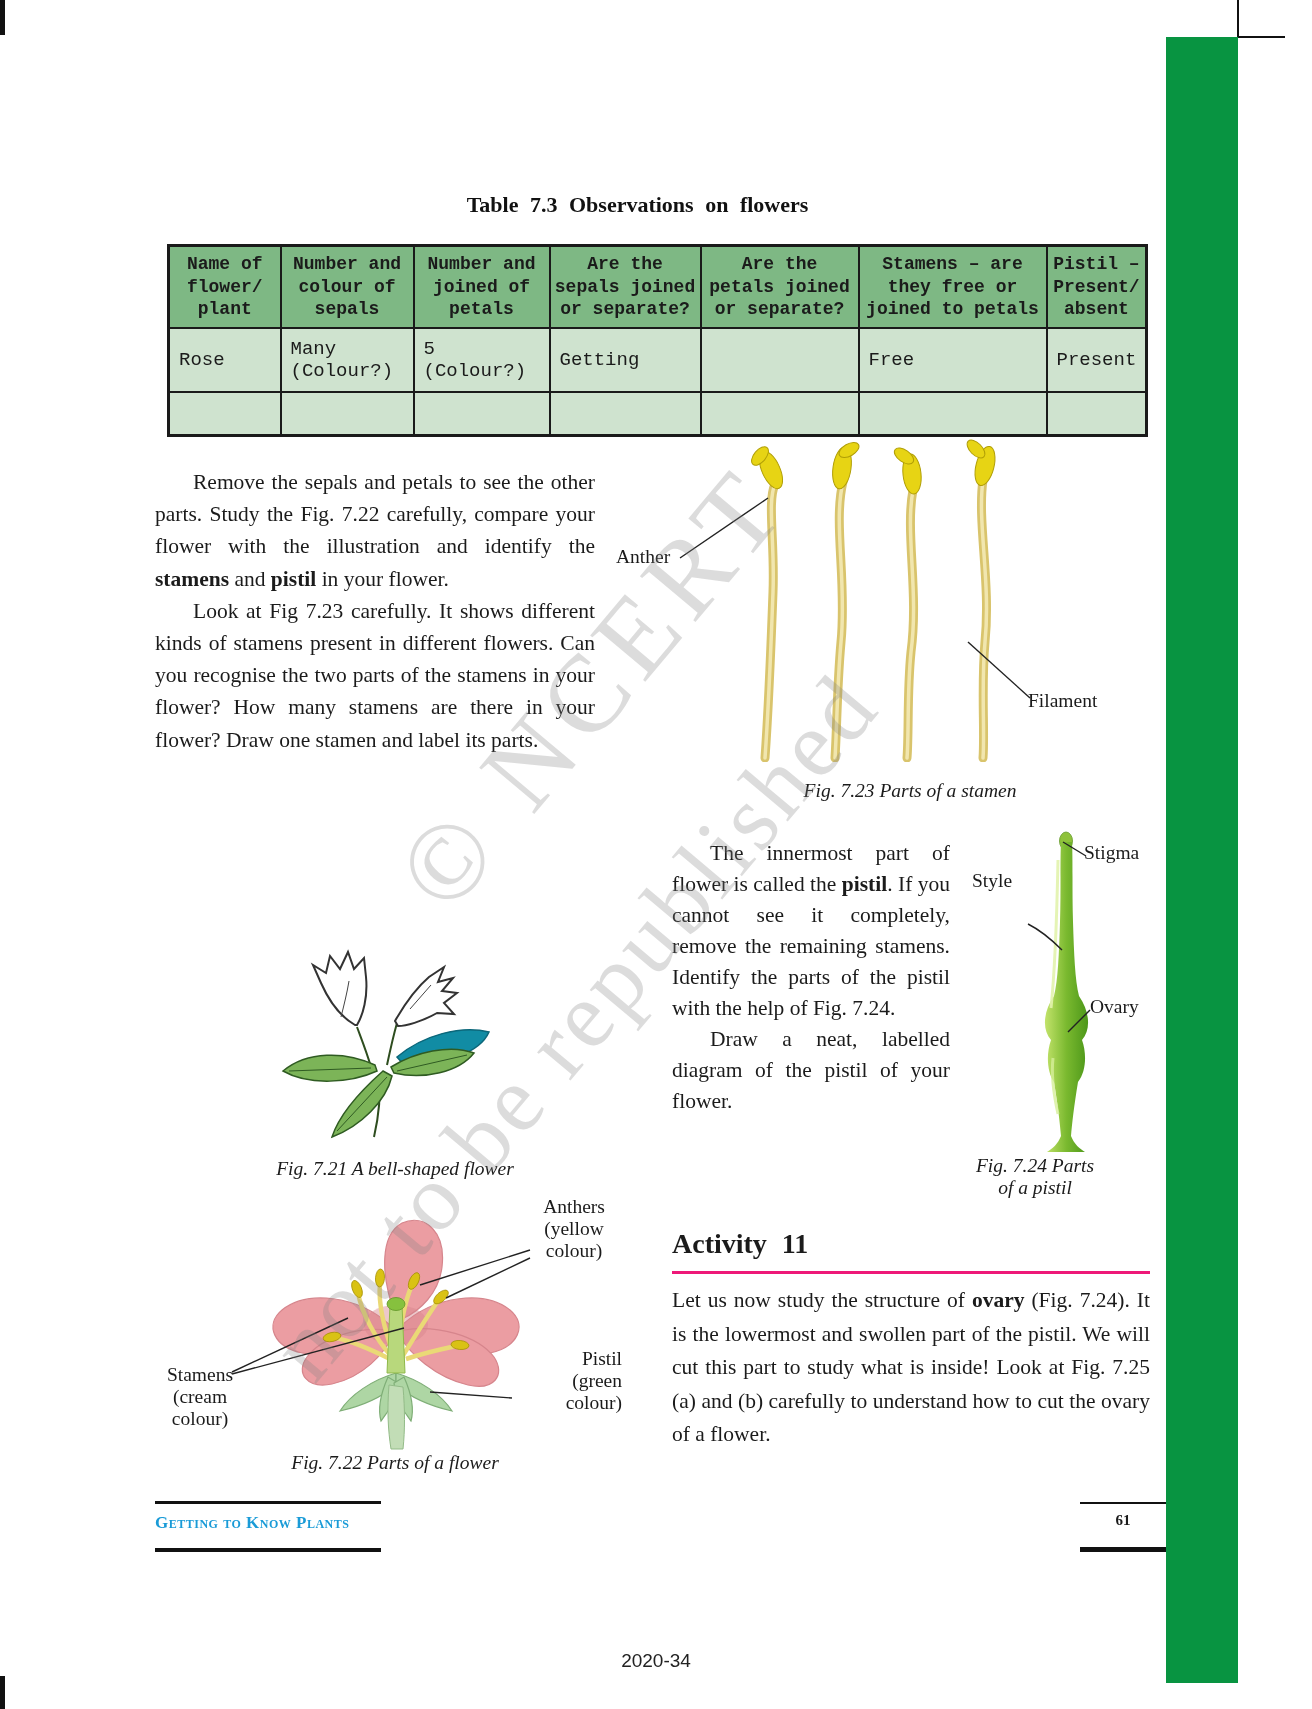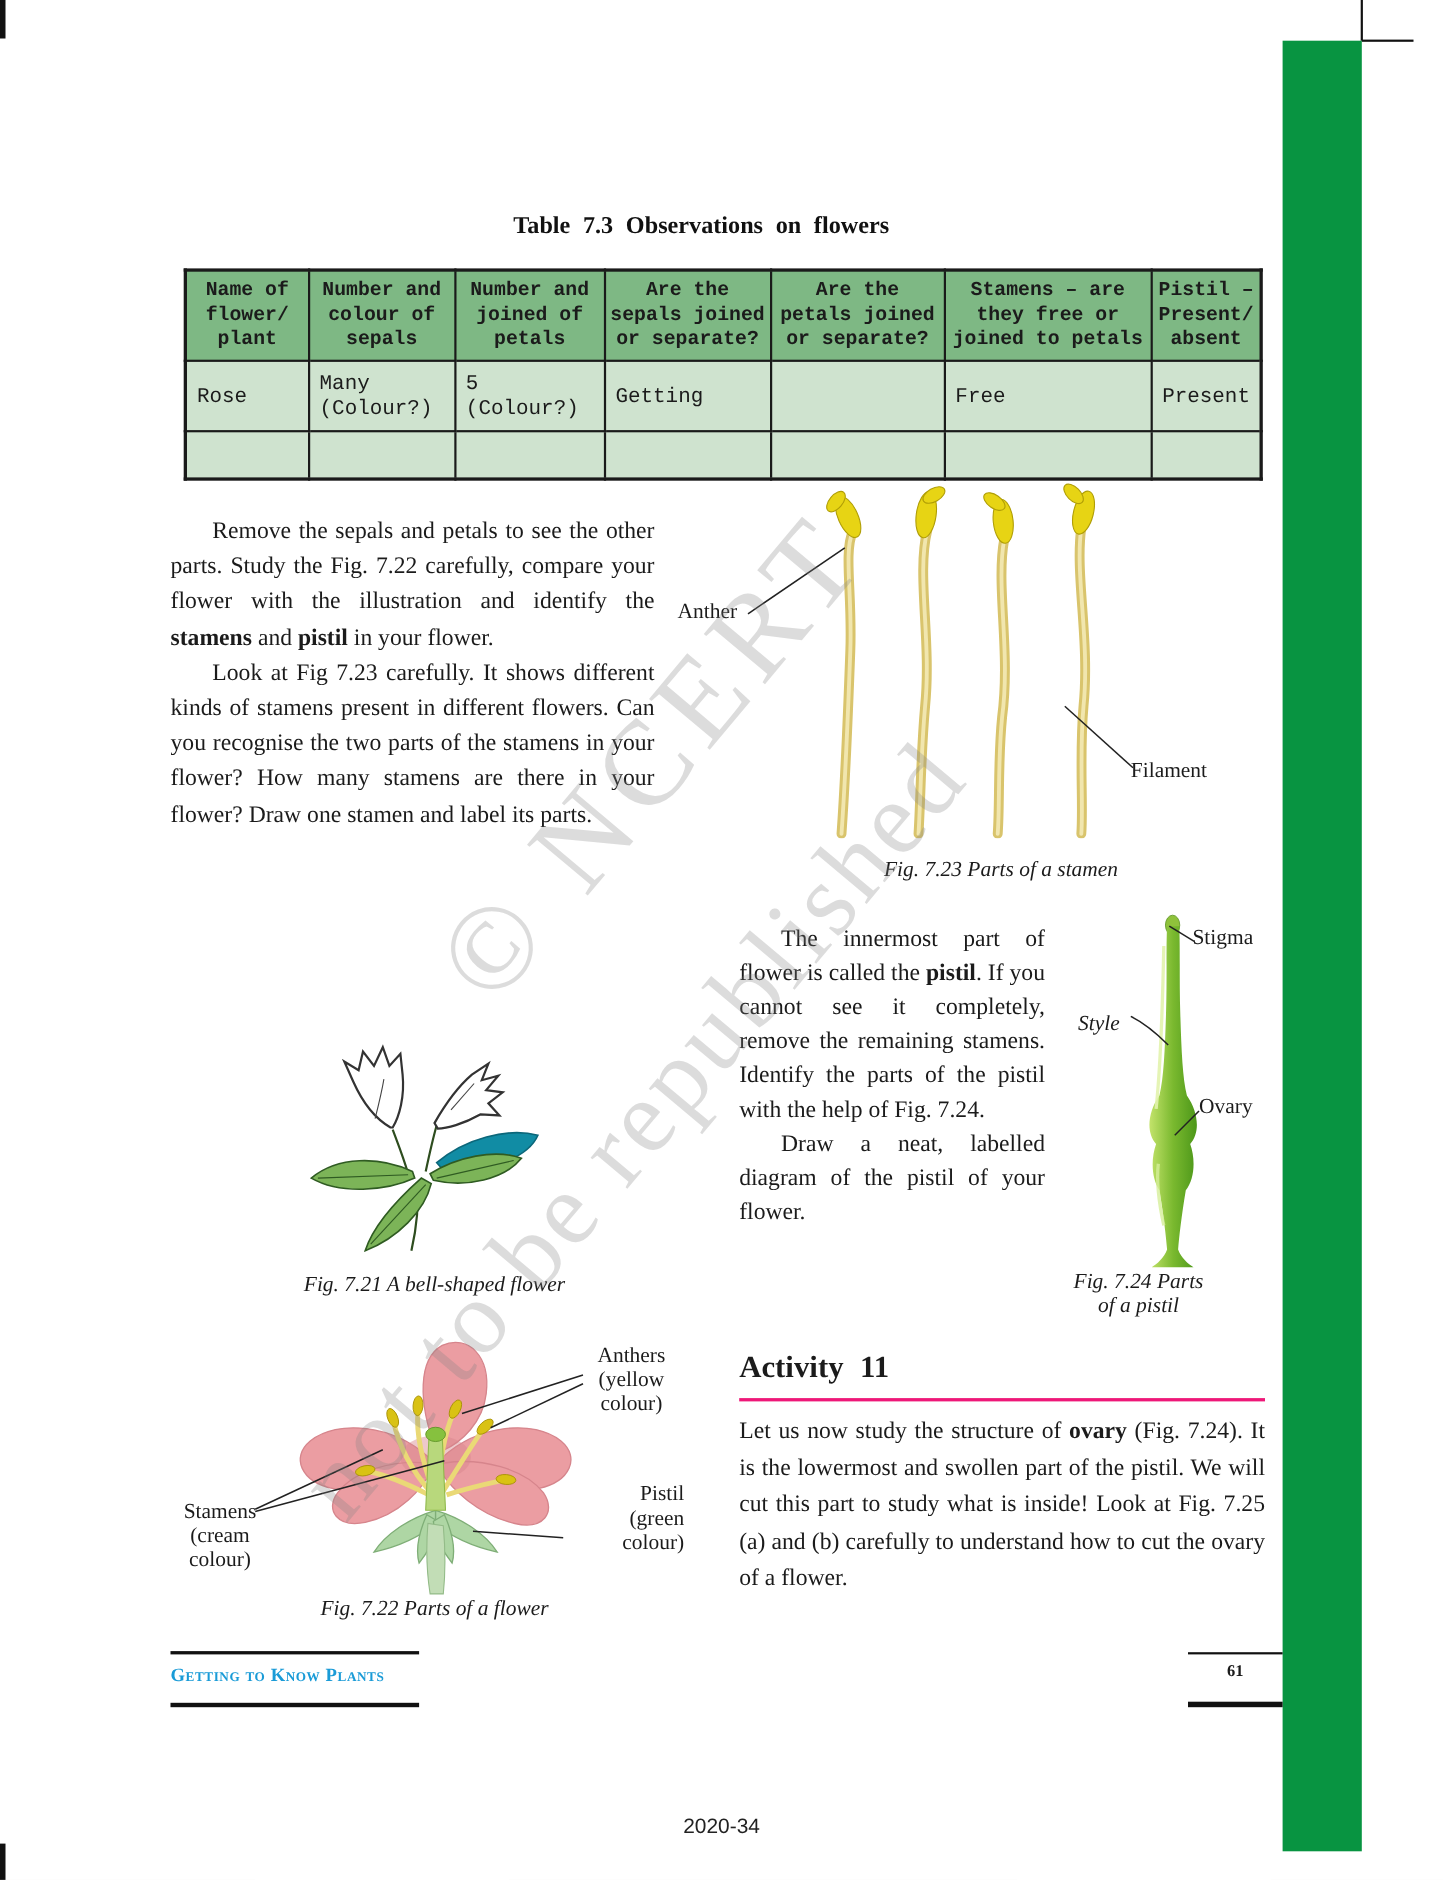--- a/index.html
+++ b/index.html
@@ -180,21 +180,21 @@
       <ellipse cx="152" cy="76" rx="4.5" ry="9" transform="rotate(26 152 76)"></ellipse>
       <ellipse cx="179" cy="92" rx="4.5" ry="9" transform="rotate(48 179 92)"></ellipse>
       <ellipse cx="70" cy="132" rx="4.5" ry="9" transform="rotate(78 70 132)"></ellipse>
       <ellipse cx="198" cy="140" rx="4.5" ry="9" transform="rotate(95 198 140)"></ellipse>
     </g>
     <g>
       <path d="M128,100 L140,100 L143,168 L125,168 Z" fill="#b8d87c" stroke="#8fb84a" stroke-width="1"></path>
       <ellipse cx="134" cy="99" rx="9" ry="6.5" fill="#86c13e" stroke="#5f9427" stroke-width="0.8"></ellipse>
     </g>
   </svg>
-  <div class="figlabel ctr" style="left:528px;top:1222px;width:92px;">Anthers (yellow colour)</div>
+  <div class="figlabel ctr" style="left:528px;top:1196px;width:92px;">Anthers (yellow colour)</div>
   <div class="figlabel ctr" style="left:150px;top:1364px;width:100px;">Stamens (cream colour)</div>
   <div class="figlabel ctr" style="left:538px;top:1348px;width:84px;text-align:right;">Pistil (green colour)</div>
   <div class="caption" style="left:155px;top:1452px;width:480px;">
     <span class="figlab">Fig. 7.22</span><span> Parts of a flower</span>
   </div>
 
   <svg class="figsvg" style="left:745px;top:432px;" width="270" height="330" viewBox="0 0 270 330">
     <g stroke="#d9c46c" stroke-width="9" stroke-linecap="round" fill="none">
       <path d="M30,52 C22,70 30,110 28,160 C26,215 24,270 20,326"></path>
       <path d="M98,50 C88,90 102,150 96,210 C92,255 92,295 90,326"></path>
@@ -239,21 +239,21 @@
     </defs>
     <ellipse cx="38" cy="11" rx="6.5" ry="9" fill="#8fc23b" stroke="#63992a" stroke-width="0.8"></ellipse>
     <path fill="url(#pg)" d="M33,12 C32,30 33,60 32,92 C31,124 30,150 26,166 C15,182 14,200 23,210
          C18,224 19,242 26,252 C30,276 32,294 33,306 C30,314 24,319 19,322
          L57,322 C52,319 46,314 43,306 C44,294 46,276 50,252 C58,242 59,224 54,210
          C63,200 62,182 51,166 C47,150 46,124 45,92 C44,60 45,30 44,12 Z"></path>
     <path d="M30,30 C29,80 27,140 23,178" stroke="#e2f3ad" stroke-width="3" fill="none" opacity="0.9"></path>
     <path d="M25,228 C23,246 26,266 30,284" stroke="#d6ef9a" stroke-width="3" fill="none" opacity="0.8"></path>
   </svg>
   <div class="figlabel" style="left:1084px;top:842px;">Stigma</div>
-  <div class="figlabel" style="left:972px;top:920px;width:54px;text-align:center;font-style:italic;">Style</div>
+  <div class="figlabel" style="left:972px;top:870px;width:54px;text-align:left;">Style</div>
   <div class="figlabel" style="left:1090px;top:996px;">Ovary</div>
   <div class="caption" style="left:950px;top:1155px;width:170px;">
     <span class="figlab">Fig. 7.24</span><span> Parts</span><br>
     <span>of a pistil</span>
   </div>
 
   <div class="activity-head">Activity 11</div>
   <div class="activity-rule"></div>
   <div class="body activitycol">
     <p class="noindent"><span>Let us now study the structure of </span><span class="b">ovary</span><span> (Fig. 7.24). It is the lowermost and swollen part of the pistil. We will cut this part to study what is inside! Look at Fig. 7.25 (a) and (b) carefully to understand how to cut the ovary of a flower.</span></p>

